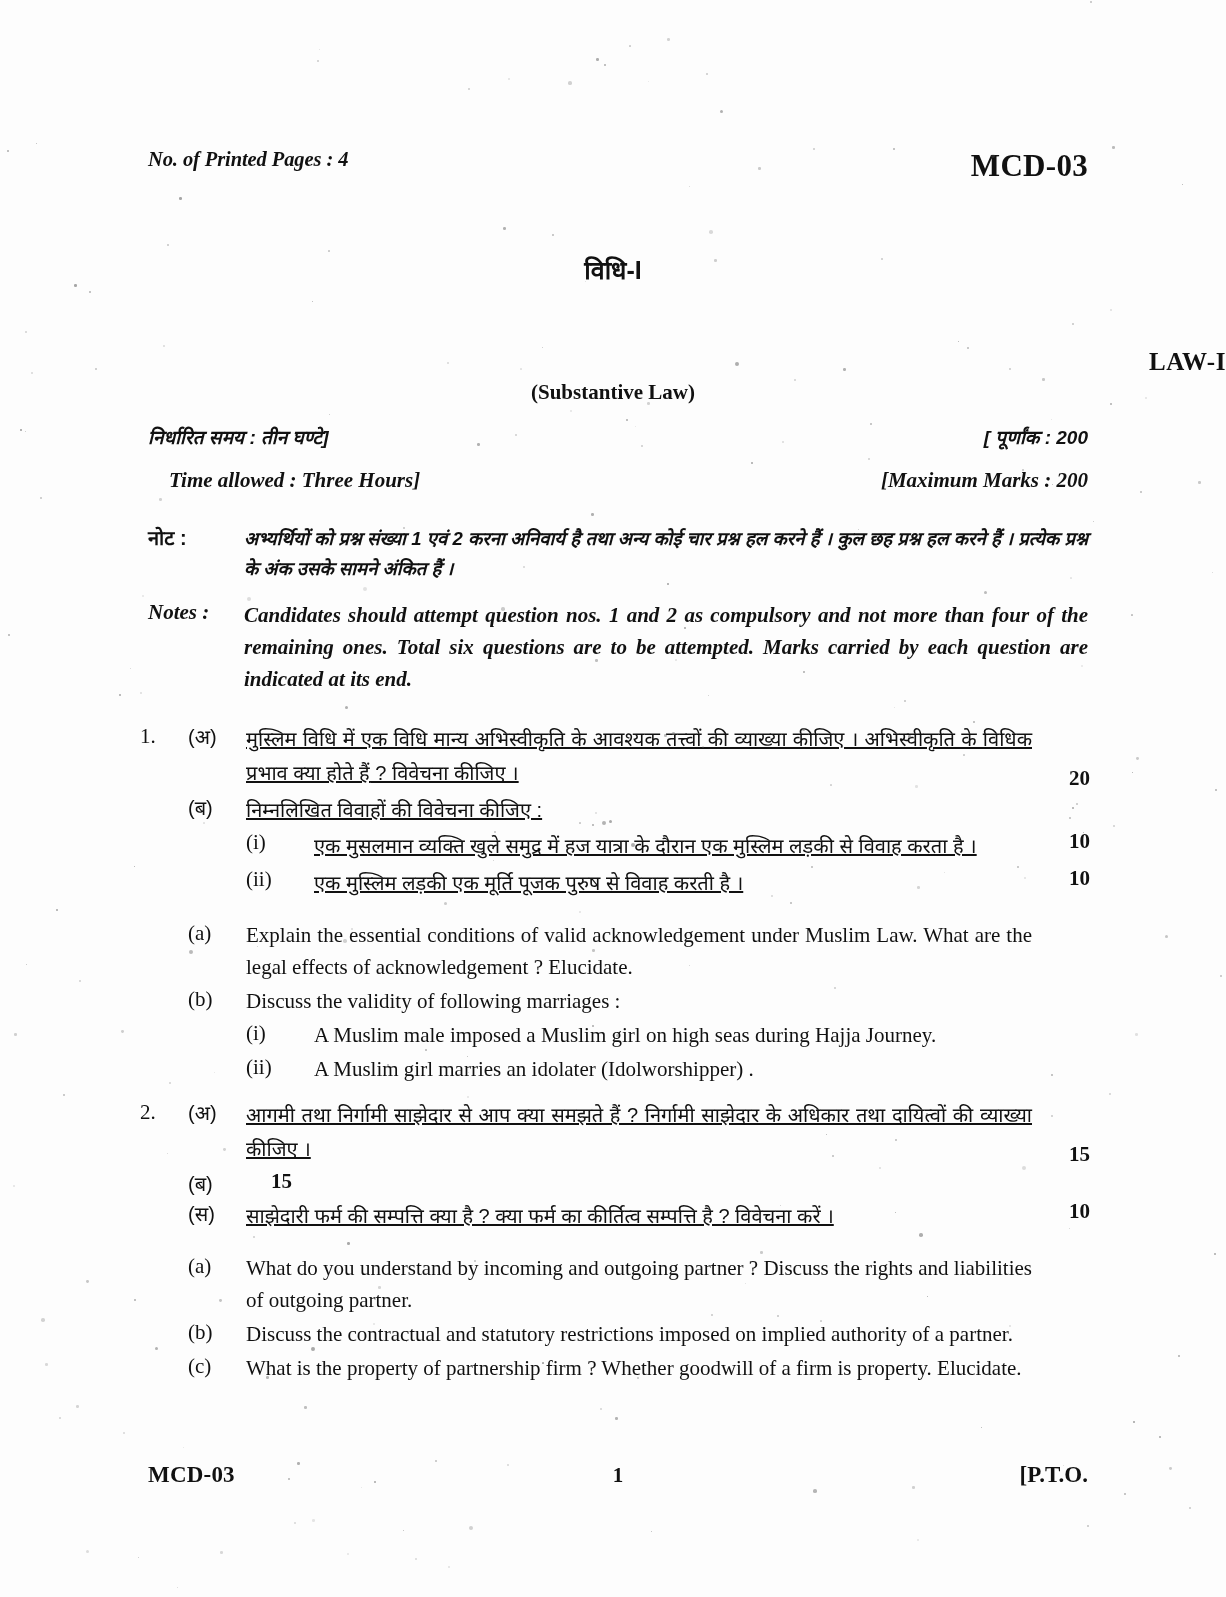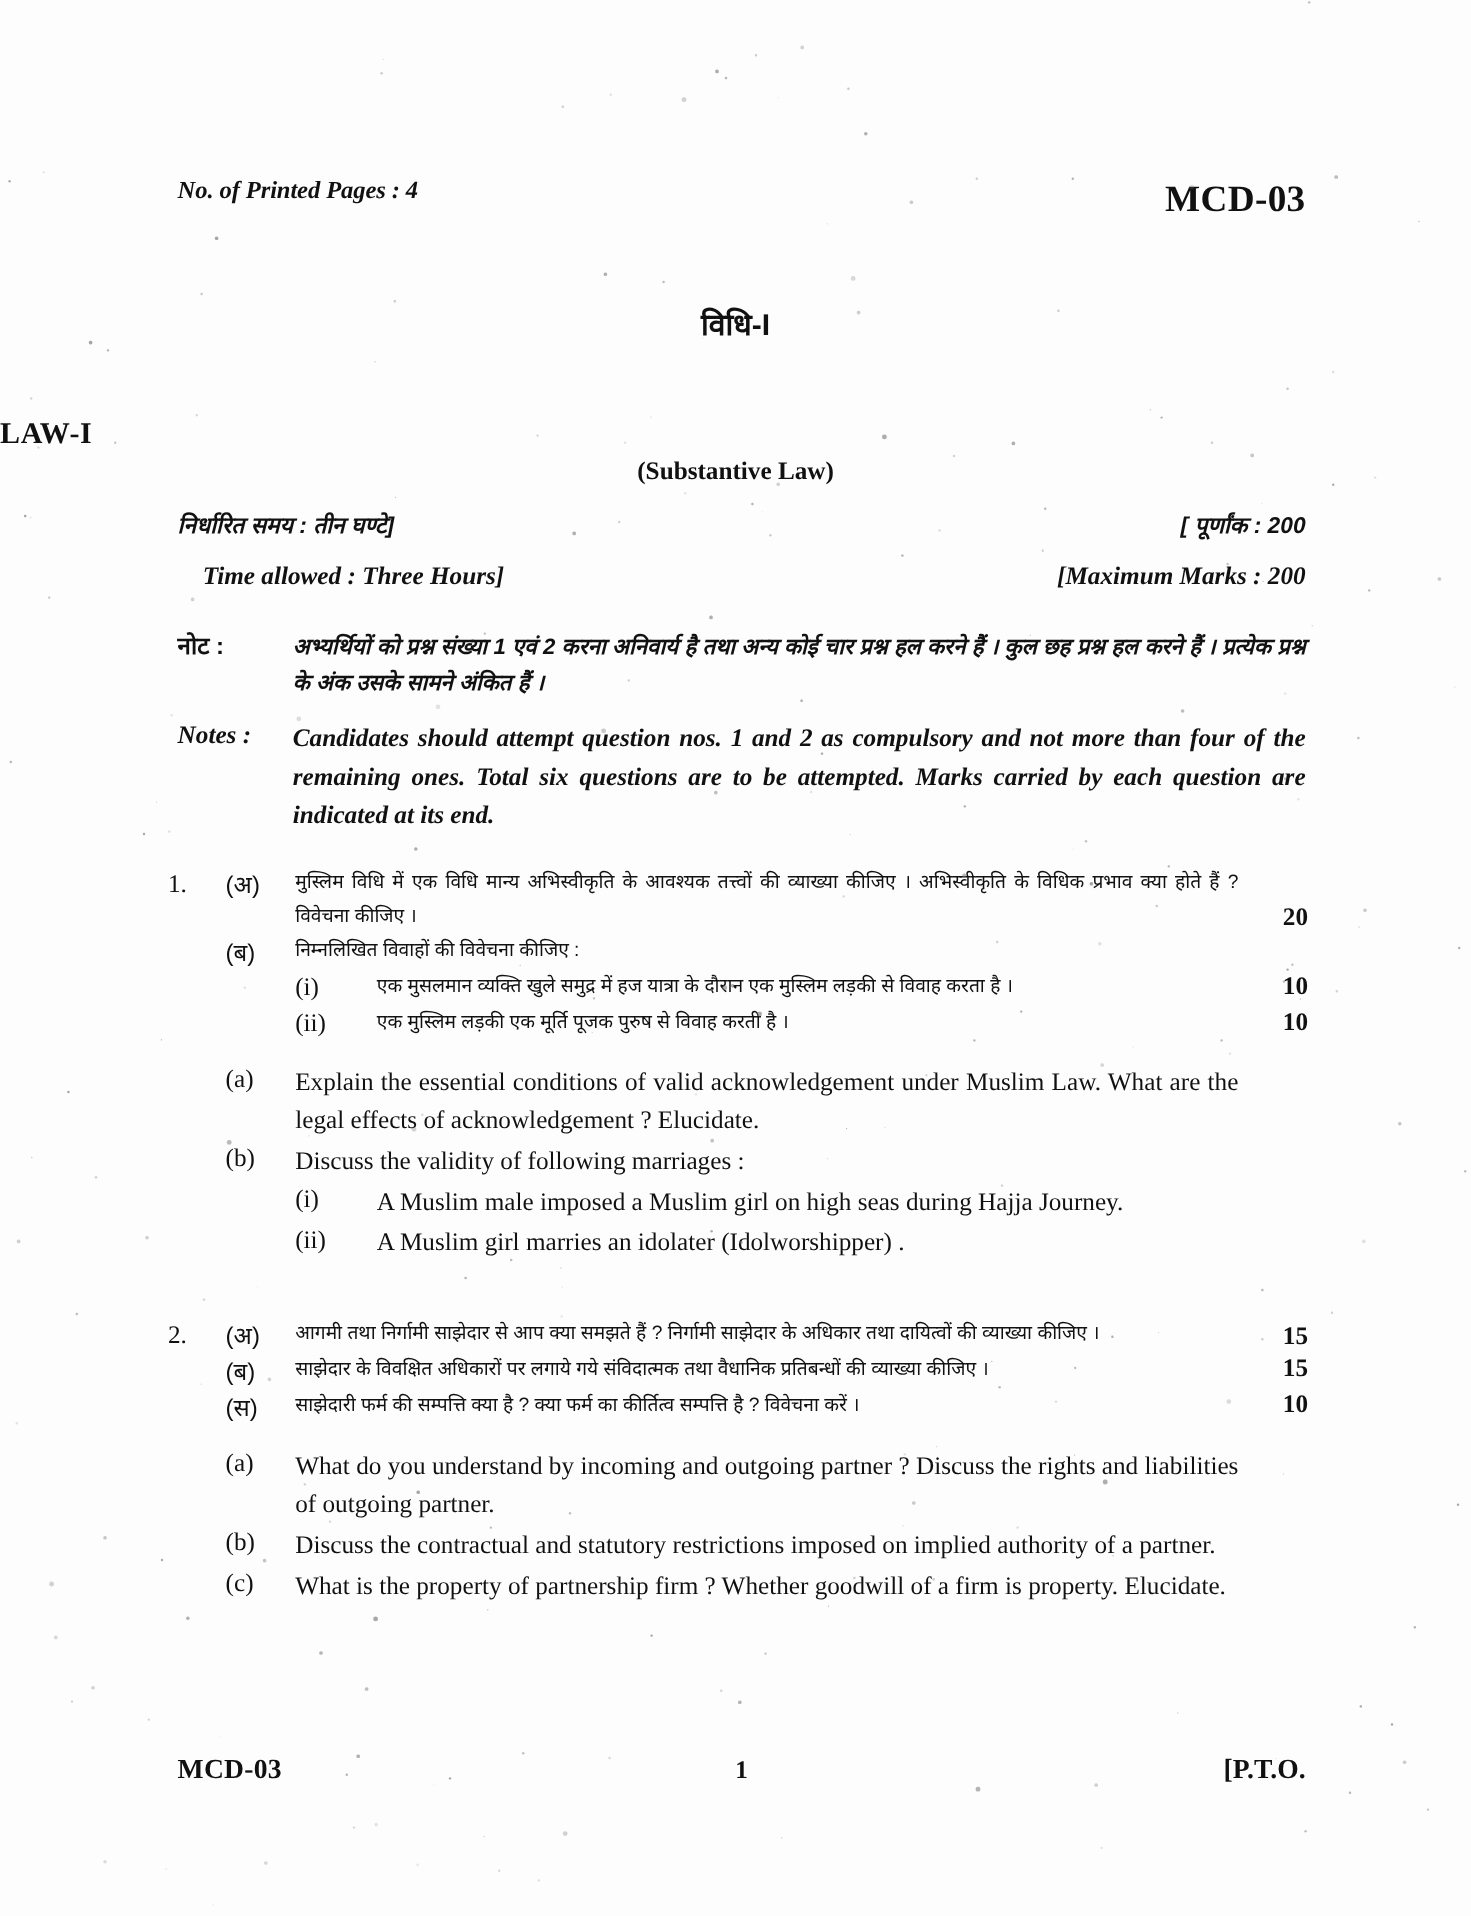--- a/index.html
+++ b/index.html
@@ -87,21 +87,21 @@
     left: 0; right: 0;
     text-align: center;
     font-family: "Liberation Sans", "DejaVu Sans", sans-serif;
     font-weight: bold;
     font-size: 24px;
   }
   .title-en {
     position: absolute;
     top: 348px;
     left: 0; right: 0;
-    text-align: left;
+    text-align: right;
     font-weight: bold;
     font-size: 25px;
     letter-spacing: 0.6px;
   }
   .subtitle-en {
     position: absolute;
     top: 380px;
     left: 0; right: 0;
     text-align: center;
     font-weight: bold;
@@ -208,22 +208,23 @@
   }
   .col-body {
     flex: 1 1 auto;
     font-size: 21px;
     line-height: 1.52;
     text-align: justify;
     padding-right: 12px;
   }
   .col-body.hi {
     font-family: "Liberation Sans", "DejaVu Sans", sans-serif;
-    font-size: 16px;
+    font-size: 20px;
     line-height: 1.72;
+    text-decoration: underline;
   }
   .col-marks {
     flex: 0 0 46px;
     width: 46px;
     text-align: right;
     font-weight: bold;
     font-size: 21px;
   }
   .col-marks.bottom { align-self: flex-end; }
   .indent-sub { margin-left: 58px; }
@@ -621,21 +622,20 @@
       <div class="qline">
         <div class="col-num">2.</div>
         <div class="col-part hi">(अ)</div>
         <div class="col-body hi">आगमी तथा निर्गामी साझेदार से आप क्या समझते हैं ? निर्गामी साझेदार के अधिकार तथा दायित्वों की व्याख्या कीजिए ।</div>
         <div class="col-marks bottom">15</div>
       </div>
 
       <div class="qline">
         <div class="col-num"></div>
         <div class="col-part hi">(ब)</div>
-        <div class="col-body hi">साझेदार के विवक्षित अधिकारों पर लगाये गये संविदात्मक तथा वैधानिक प्रतिबन्धों की व्याख्या कीजिए ।</div>
         <div class="col-marks">15</div>
       </div>
 
       <div class="qline">
         <div class="col-num"></div>
         <div class="col-part hi">(स)</div>
         <div class="col-body hi">साझेदारी फर्म की सम्पत्ति क्या है ? क्या फर्म का कीर्तित्व सम्पत्ति है ? विवेचना करें ।</div>
         <div class="col-marks">10</div>
       </div>
 

